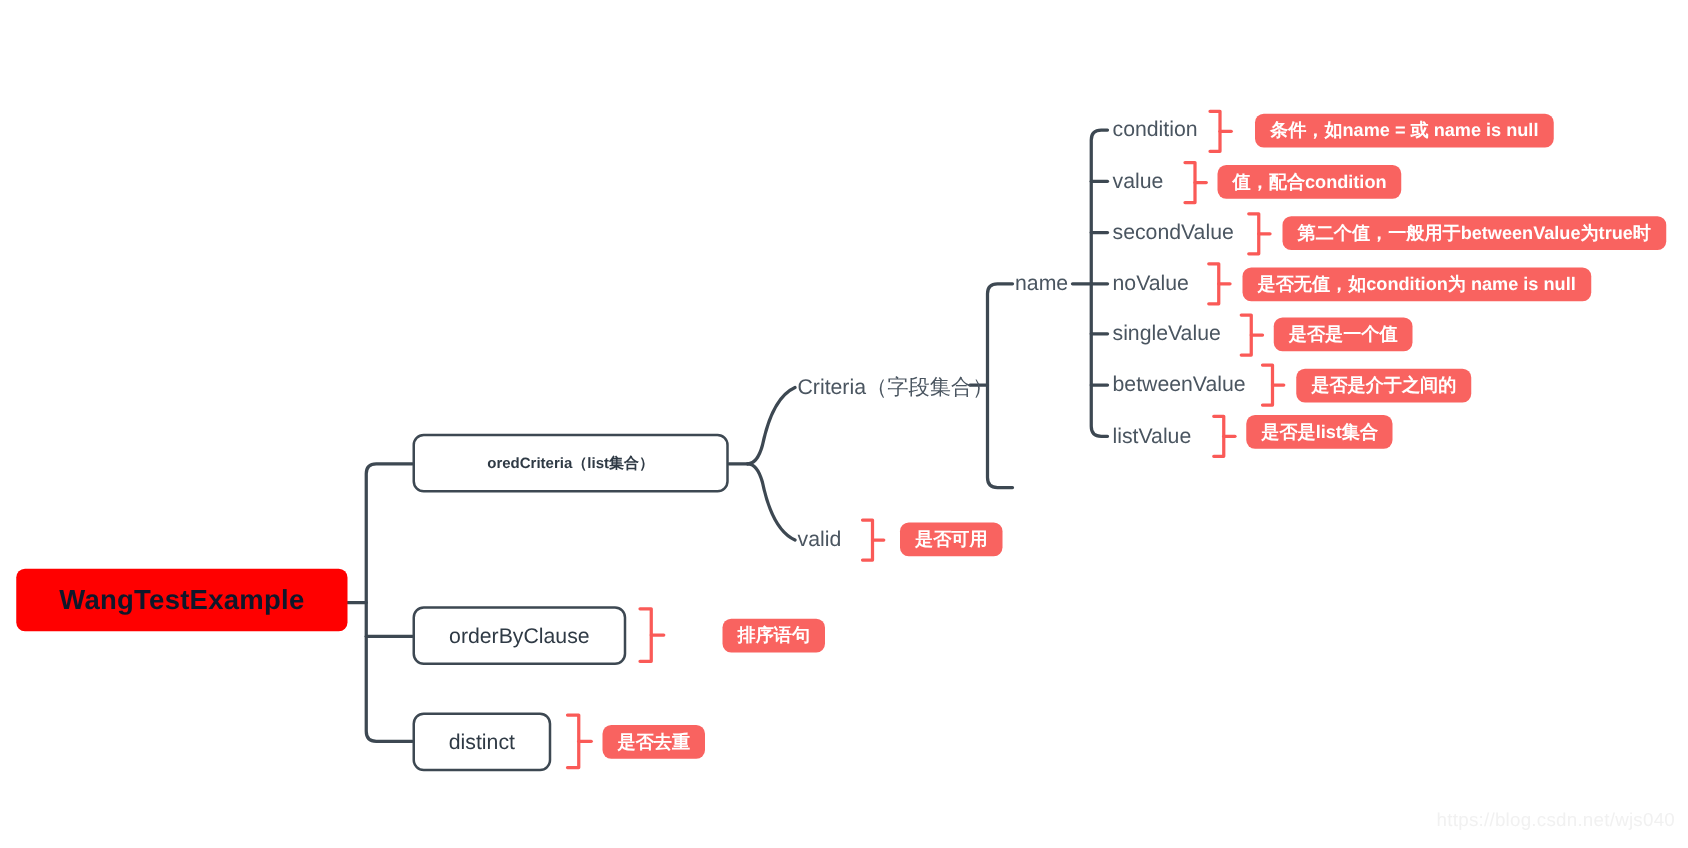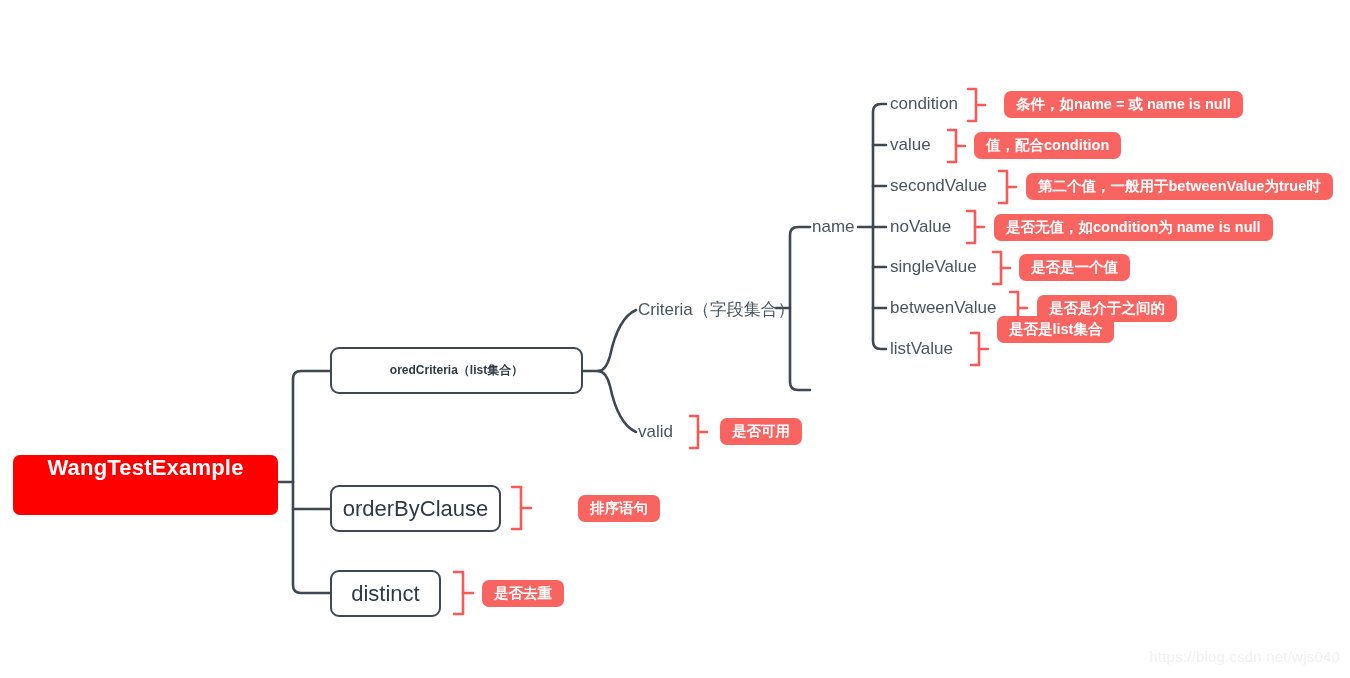--- a/index.html
+++ b/index.html
@@ -25,42 +25,43 @@
     height: 678px;
     pointer-events: none;
   }
 
   
   .root-node {
     position: absolute;
     left: 13px;
     top: 455px;
     width: 265px;
-    height: 60px;
+    height: 50px;
     background: #ff0000;
     border-radius: 7px;
     display: flex;
+    align-items: center;
     justify-content: center;
-    color: #ffffff;
+    color: #0f172a;
     font-size: 22px;
     font-weight: bold;
     letter-spacing: 0.2px;
     z-index: 5;
   }
 
   
   .box-node {
     position: absolute;
     background: #ffffff;
     border: 2.4px solid #3d4852;
     border-radius: 9px;
     display: flex;
     align-items: center;
     color: #2f3a45;
-    font-size: 22px;
+    font-size: 17px;
     z-index: 4;
     box-sizing: border-box;
   }
   .box-node.bold {
     font-weight: bold;
   }
   .box-node > span {
     width: 100%;
     text-align: center;
     padding: 0 10px;
@@ -264,17 +265,17 @@
   <div class="text-node" style="left:890px; top:217px;">noValue</div>
   <div class="badge" style="left:994px; top:214px;">是否无值，如condition为 name is null</div>
 
   <div class="text-node" style="left:890px; top:257px;">singleValue</div>
   <div class="badge" style="left:1019px; top:254px;text-align:right;">是否是一个值</div>
 
   <div class="text-node" style="left:890px; top:298px;">betweenValue</div>
   <div class="badge" style="left:1037px; top:295px;">是否是介于之间的</div>
 
   <div class="text-node" style="left:890px; top:339px;">listValue</div>
-  <div class="badge" style="left:997px; top:316px;">是否是list集合</div>
+  <div class="badge" style="left:997px; top:332px;">是否是list集合</div>
 
   <div class="watermark">https://blog.csdn.net/wjs040</div>
 
 </div>
 
 </body></html>

